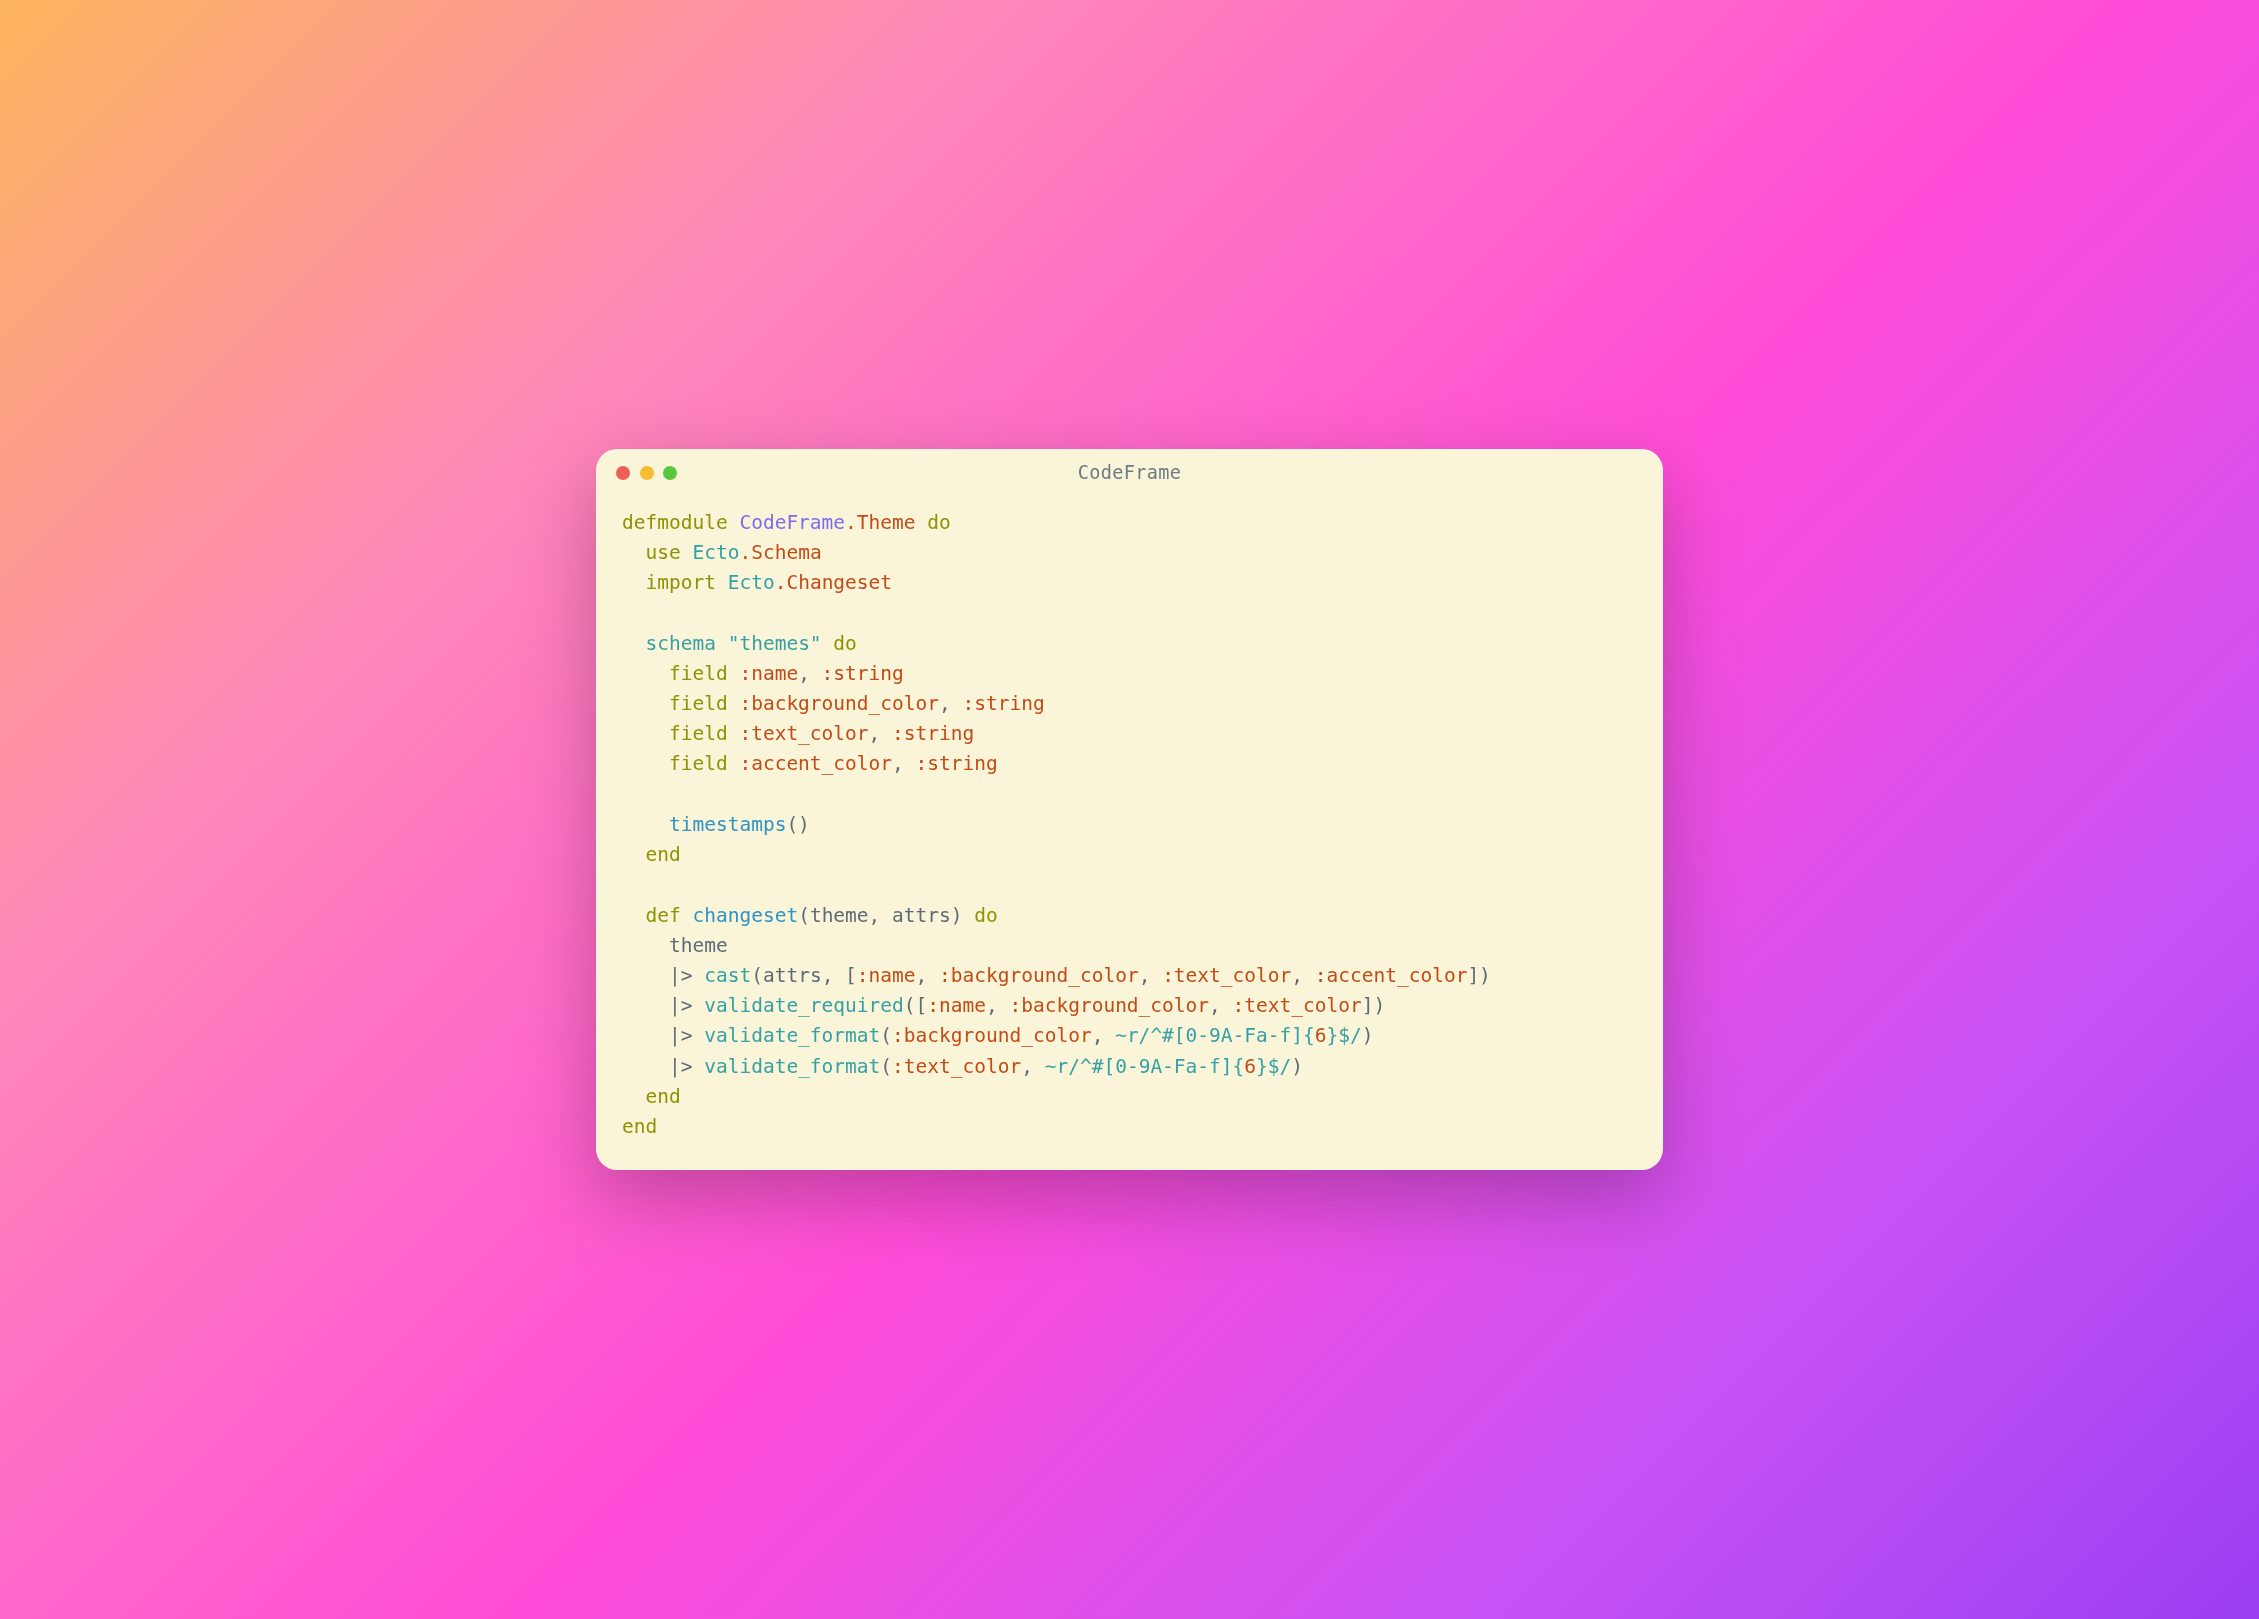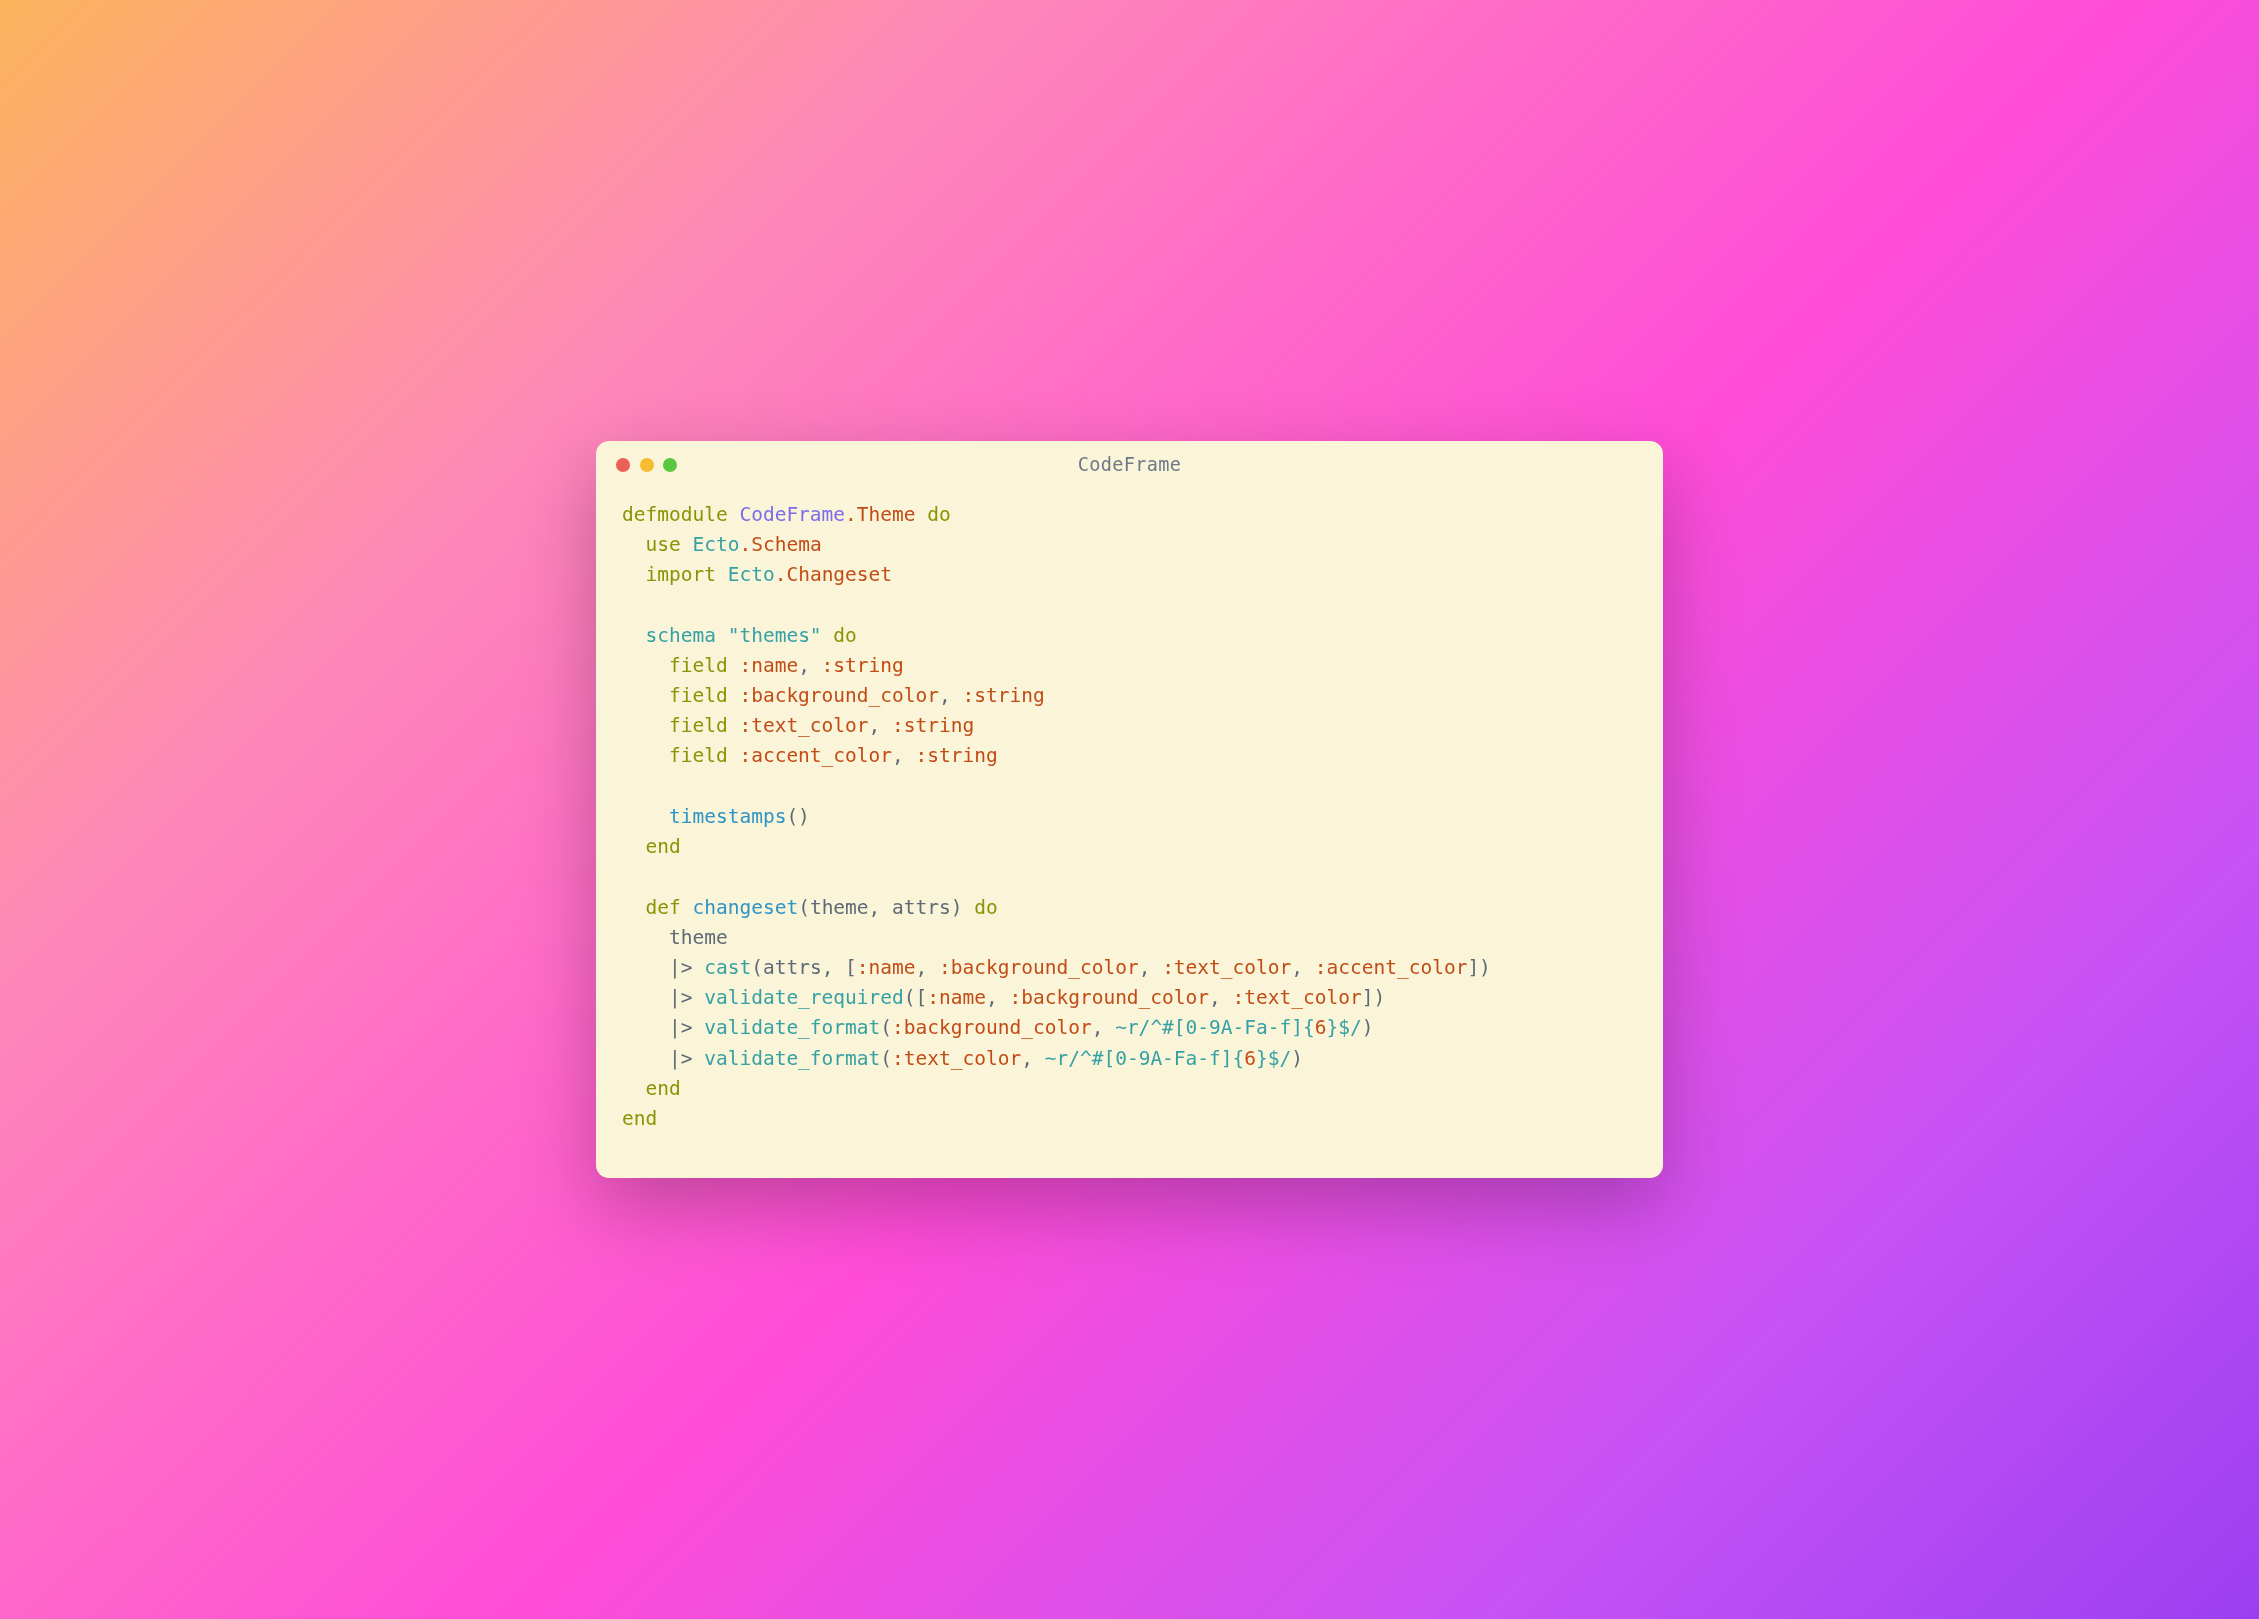--- a/index.html
+++ b/index.html
@@ -15,21 +15,21 @@
     display: flex;
     align-items: center;
     justify-content: center;
     padding: 67px 78px;
     font-family: ui-monospace, "SF Mono", Menlo, Consolas, monospace;
   }
   .window {
     width: 100%;
     max-width: 1067px;
     background: #FAF4D9;
-    border-radius: 13px;
+    border-radius: 21px;
     box-shadow: 0 28px 74px rgba(0,0,0,0.25);
     overflow: hidden;
   }
   .titlebar {
     position: relative;
     height: 48px;
     display: flex;
     align-items: center;
     justify-content: center;
   }
@@ -44,21 +44,21 @@
   }
   .dot.red    { background:#EC5F57; }
   .dot.yellow { background:#F5BD2F; }
   .dot.green  { background:#59C840; }
   .title {
     color:#6D7A86;
     font-size: 18.6px;
     letter-spacing: 0.3px;
   }
   .code {
-    padding: 11px 26px 44px 26px;
+    padding: 11px 26px 28px 26px;
     font-size: 19.5px;
     line-height: 1.55;
     white-space: pre;
     color:#5e6b76;
     overflow-x:auto;
   }
   .kw-olive   { color:#8C9304; }   
   .mod-purple { color:#7C6BEA; }   
   .mod-brown  { color:#C24C16; }   
   .ident-teal { color:#35A1A4; }   

